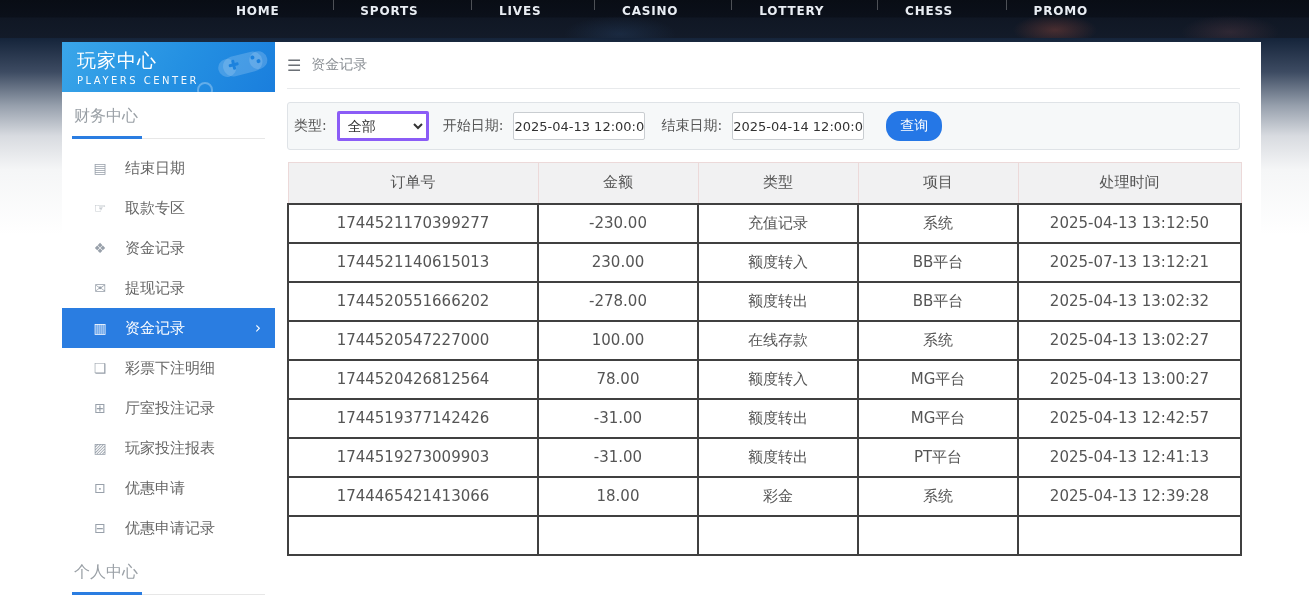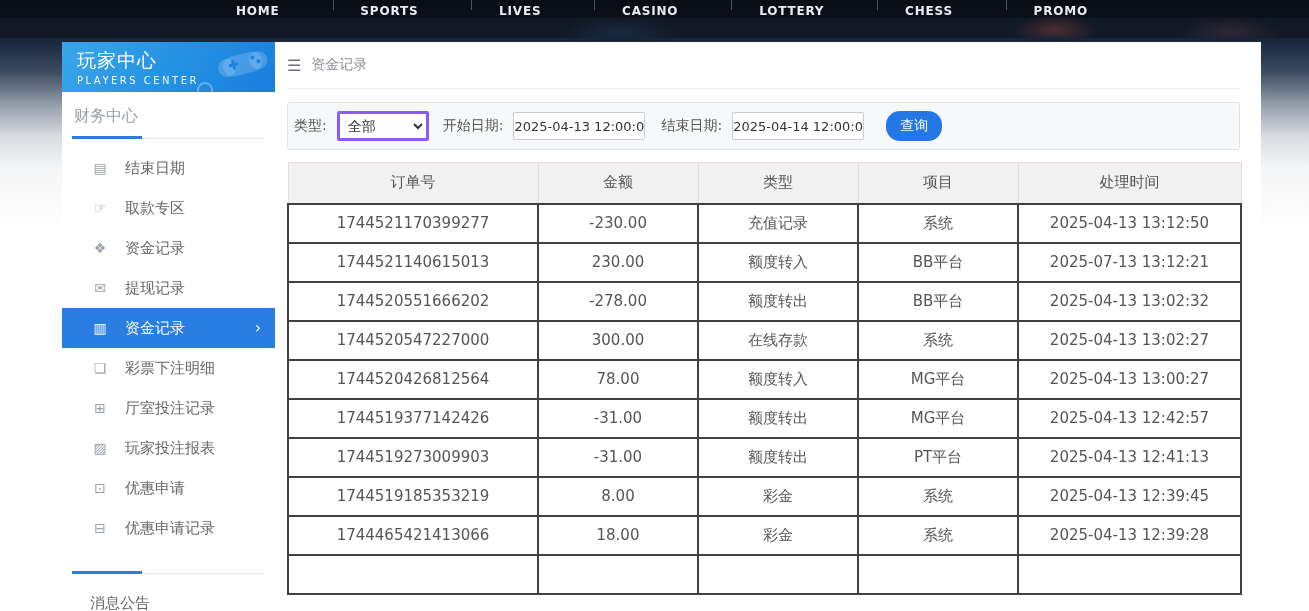--- a/index.html
+++ b/index.html
@@ -209,20 +209,21 @@
         <span class="mi-chevron"></span>
       </div>
         <div class="menu-item">
         <span class="mi-icon">⊟</span>
         <span class="mi-label">优惠申请记录</span>
         <span class="mi-chevron"></span>
       </div>
       </div>
 
     <div class="section-title">
+      <div class="txt">个人中心</div>
       <div class="sec-line"></div>
     </div>
 
     <div class="menu">
 
     <div class="menu-item">
 
         <span class="mi-label">消息公告</span>
         <span class="mi-chevron"></span>
       </div>
@@ -284,21 +285,21 @@
         </tr>
           <tr>
           <td>1744520551666202</td>
           <td>-278.00</td>
           <td>额度转出</td>
           <td>BB平台</td>
           <td>2025-04-13 13:02:32</td>
         </tr>
           <tr>
           <td>1744520547227000</td>
-          <td>300.00</td>
+          <td>100.00</td>
           <td>在线存款</td>
           <td>系统</td>
           <td>2025-04-13 13:02:27</td>
         </tr>
           <tr>
           <td>1744520426812564</td>
           <td>78.00</td>
           <td>额度转入</td>
           <td>MG平台</td>
           <td>2025-04-13 13:00:27</td>
@@ -309,27 +310,20 @@
           <td>额度转出</td>
           <td>MG平台</td>
           <td>2025-04-13 12:42:57</td>
         </tr>
           <tr>
           <td>1744519273009903</td>
           <td>-31.00</td>
           <td>额度转出</td>
           <td>PT平台</td>
           <td>2025-04-13 12:41:13</td>
-        </tr>
-          <tr>
-          <td>1744519185353219</td>
-          <td>8.00</td>
-          <td>彩金</td>
-          <td>系统</td>
-          <td>2025-04-13 12:39:45</td>
         </tr>
           <tr>
           <td>1744465421413066</td>
           <td>18.00</td>
           <td>彩金</td>
           <td>系统</td>
           <td>2025-04-13 12:39:28</td>
         </tr>
         </tbody>
       <tbody>

